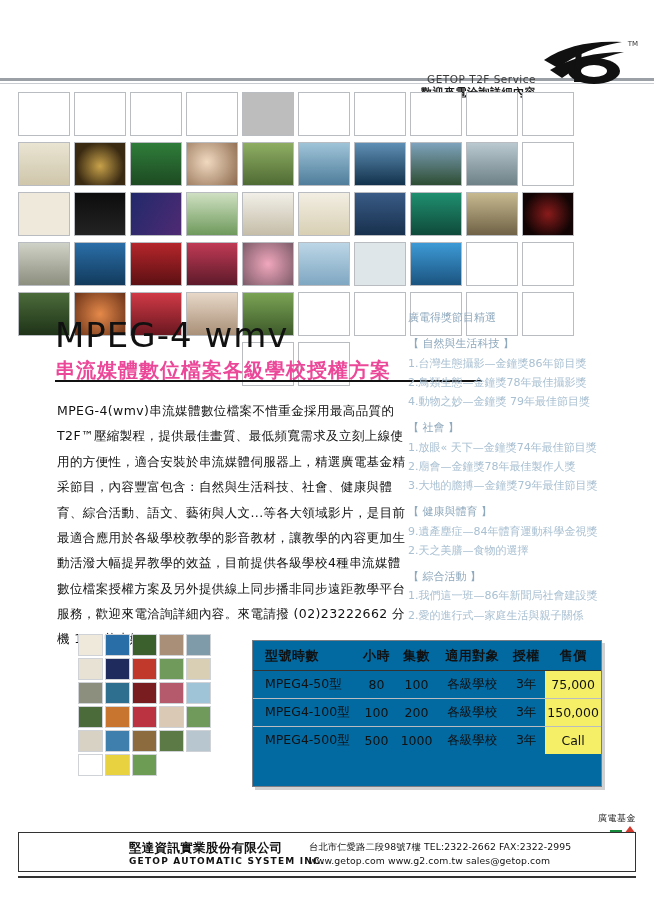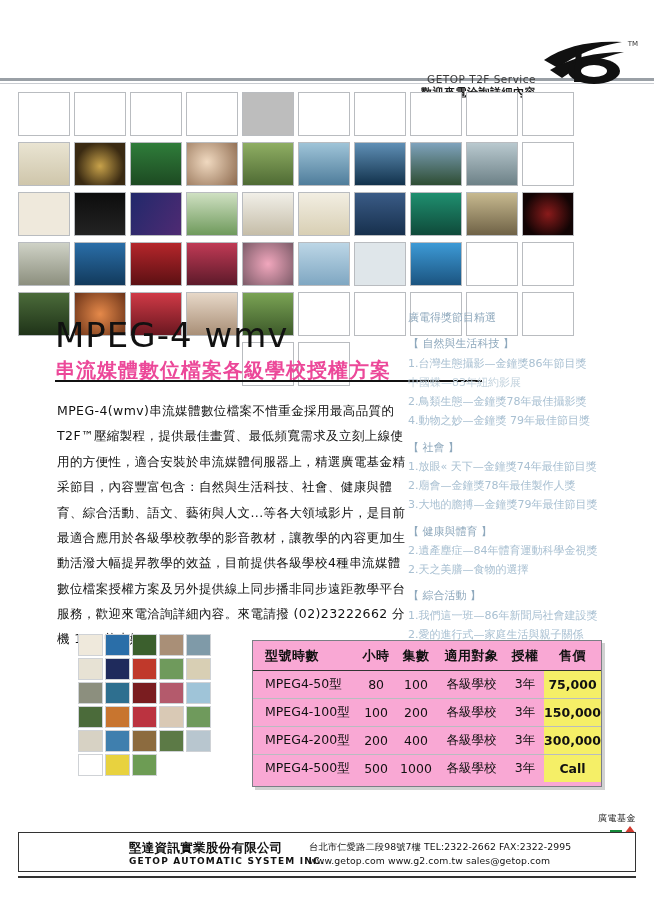--- a/index.html
+++ b/index.html
@@ -41,26 +41,26 @@
   .awards .hd{color:#8fa9bd;}
   .awards .sec{margin-top:7px;color:#8fa9bd;}
   .awards .it{color:#a9c0d2;}
   .awards .faint{color:#c3d3de;}
 
   
   .mosaic{position:absolute;left:78px;top:634px;width:140px;height:144px;}
   .mcell{position:absolute;width:25px;height:22px;border:1px solid #cfd2d6;box-sizing:border-box;overflow:hidden;background:#fff;}
 
   
-  .ptable{position:absolute;left:252px;top:640px;width:348px;height:145px;background:#f9a8d4;border:1px solid #7b7f85;box-shadow:3px 3px 0 rgba(0,0,0,.18);}
+  .ptable{position:absolute;left:252px;top:640px;width:348px;height:145px;background:#0369a1;border:1px solid #7b7f85;box-shadow:3px 3px 0 rgba(0,0,0,.18);}
   .ptable table{border-collapse:collapse;width:100%;font-size:12.5px;color:#111;}
   .ptable th{font-weight:bold;font-size:13px;padding:6px 0 5px 0;text-align:center;letter-spacing:.5px;}
   .ptable td{padding:5px 0;text-align:center;border-top:1px solid #b9bcc0;}
   .ptable td.model{text-align:left;padding-left:12px;}
-  .ptable .price{background:#f5ef67;font-weight:bold;text-align:center;}
+  .ptable .price{background:#f5ef67;font-weight:normal;text-align:center;}
   .ptable .price.call{color:#111;}
   .ptable .hrow th{border-bottom:1.5px solid #333;}
 
   
   .found-label{position:absolute;right:18px;top:812px;font-size:9px;color:#111;letter-spacing:.5px;}
   .found-mark{position:absolute;right:18px;top:824px;width:56px;height:40px;}
 
   
   .footer{position:absolute;left:18px;top:832px;width:618px;height:40px;border:1.5px solid #333;box-sizing:border-box;background:#fff;}
   .ft-logo{position:absolute;left:8px;top:6px;width:96px;}
@@ -227,31 +227,30 @@
     <div class="t-underline"></div>
   </div>
 
   <div class="body-txt">MPEG-4(wmv)串流媒體數位檔案不惜重金採用最高品質的T2F™壓縮製程，提供最佳畫質、最低頻寬需求及立刻上線使用的方便性，適合安裝於串流媒體伺服器上，精選廣電基金精采節目，內容豐富包含：自然與生活科技、社會、健康與體育、綜合活動、語文、藝術與人文...等各大領域影片，是目前最適合應用於各級學校教學的影音教材，讓教學的內容更加生動活潑大幅提昇教學的效益，目前提供各級學校4種串流媒體數位檔案授權方案及另外提供線上同步播非同步遠距教學平台服務，歡迎來電洽詢詳細內容。來電請撥 (02)23222662 分機 123 曾小姐</div>
 
   <div class="awards">
     <div class="hd">廣電得獎節目精選</div>
 
     <div class="sec">【 自然與生活科技 】</div>
     <div class="it">1.台灣生態攝影—金鐘獎86年節目獎</div>
-    <div class="faint">   中國蝶—83年紐約影展</div>
     <div class="it">2.鳥類生態—金鐘獎78年最佳攝影獎</div>
     <div class="it">4.動物之妙—金鐘獎 79年最佳節目獎</div>
 
     <div class="sec">【 社會 】</div>
     <div class="it">1.放眼« 天下—金鐘獎74年最佳節目獎</div>
     <div class="it">2.廟會—金鐘獎78年最佳製作人獎</div>
     <div class="it">3.大地的膽搏—金鐘獎79年最佳節目獎</div>
 
     <div class="sec">【 健康與體育 】</div>
-    <div class="it">2.遺產塵症—84年體育運動科學金視獎</div>
+    <div class="it">9.遺產塵症—84年體育運動科學金視獎</div>
     <div class="it">2.天之美膳—食物的選擇</div>
 
     <div class="sec">【 綜合活動 】</div>
     <div class="it">1.我們這一班—86年新聞局社會建設獎</div>
     <div class="it">2.愛的進行式—家庭生活與親子關係</div>
   </div>
 
   <div class="mosaic">
     <div class="mcell" style="left:0px;top:0px;background:#efe9dc;"></div>
     <div class="mcell" style="left:27px;top:0px;background:#2a6ea8;"></div>
@@ -311,28 +310,20 @@
         </tr>
         <tr>
           <td class="model">MPEG4-100型</td>
           <td>100</td>
           <td>200</td>
           <td>各級學校</td>
           <td>3年</td>
           <td class="price">150,000</td>
         </tr>
         <tr>
-          <td class="model">MPEG4-200型</td>
-          <td>200</td>
-          <td>400</td>
-          <td>各級學校</td>
-          <td>3年</td>
-          <td class="price">300,000</td>
-        </tr>
-        <tr>
           <td class="model">MPEG4-500型</td>
           <td>500</td>
           <td>1000</td>
           <td>各級學校</td>
           <td>3年</td>
           <td class="price call">Call</td>
         </tr>
       </tbody>
     </table>
   </div>

